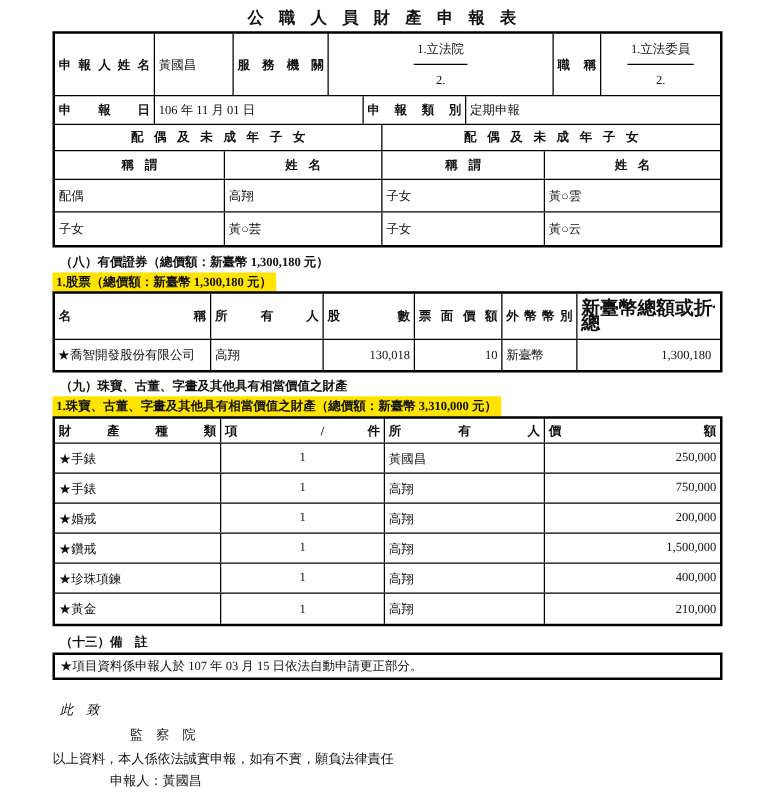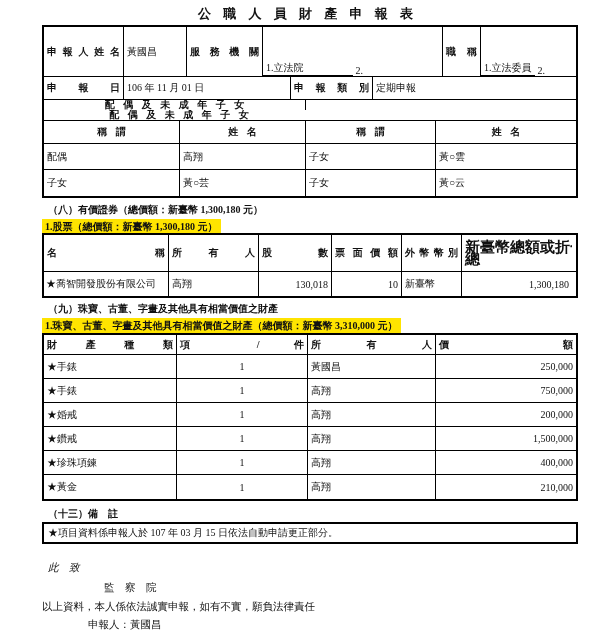--- a/index.html
+++ b/index.html
@@ -30,34 +30,34 @@
     border-right:1px solid #000;
     padding:0 3px; font-size:10px;
     overflow:hidden; white-space:nowrap;
   }
   .cell:last-child { border-right:none; }
   .b { font-weight:bold; }
   .jc { flex:1; text-align:justify; text-align-last:justify; }
   .ctr { flex:1; text-align:center; }
   .sp { word-spacing:6px; }
   .num { justify-content:flex-end; }
-  .split { flex-direction:row; align-items:flex-end; padding:0; }
+  .split { flex-direction:column; align-items:center; padding:0; }
   .split > div { flex:1; display:flex; align-items:center; padding:0 3px; font-size:10px; }
   .split > div:first-child { border-bottom:1px solid #000; }
   .sec { position:absolute; left:42px; font-weight:bold; font-size:10px; padding-left:6px; white-space:nowrap; }
   .hl { position:absolute; left:42px; white-space:nowrap; }
   .hl span { background:var(--hl,#ffe400); font-weight:bold; font-size:10px; padding:1px 3px; display:inline-block; }
   .notebox {
     position:absolute; left:42px; width:536px; height:22px;
     border:2px solid #000; display:flex; align-items:center;
     font-size:10px; padding:0 4px; white-space:nowrap;
   }
   .ft { position:absolute; font-size:10.5px; white-space:nowrap; }
   
-  .hA { height:50px; } .hB { height:23px; } .hC { height:21px;flex-direction:column; }
+  .hA { height:50px; } .hB { height:23px; } .hC { height:21px; }
   .hD { height:23px; } .hE { height:26px; } .hF { height:26px; }
   .hSH { height:37px; } .hSR { height:24px; }
   .hJH { height:20px; } .hJR { height:24px; }
   
   .wA1{width:80px;} .wA2{width:63px;} .wA3{width:76px;} .wA4{width:180px;} .wA5{width:38px;} .wA6{width:95px;}
   
   .wB1{width:80px;} .wB2{width:167px;} .wB3{width:82px;} .wB4{width:203px;}
   
   .wC1{width:262px;} .wC2{width:270px;}
   .wD1{width:136px;} .wD2{width:126px;} .wD3{width:130px;} .wD4{width:140px;}

